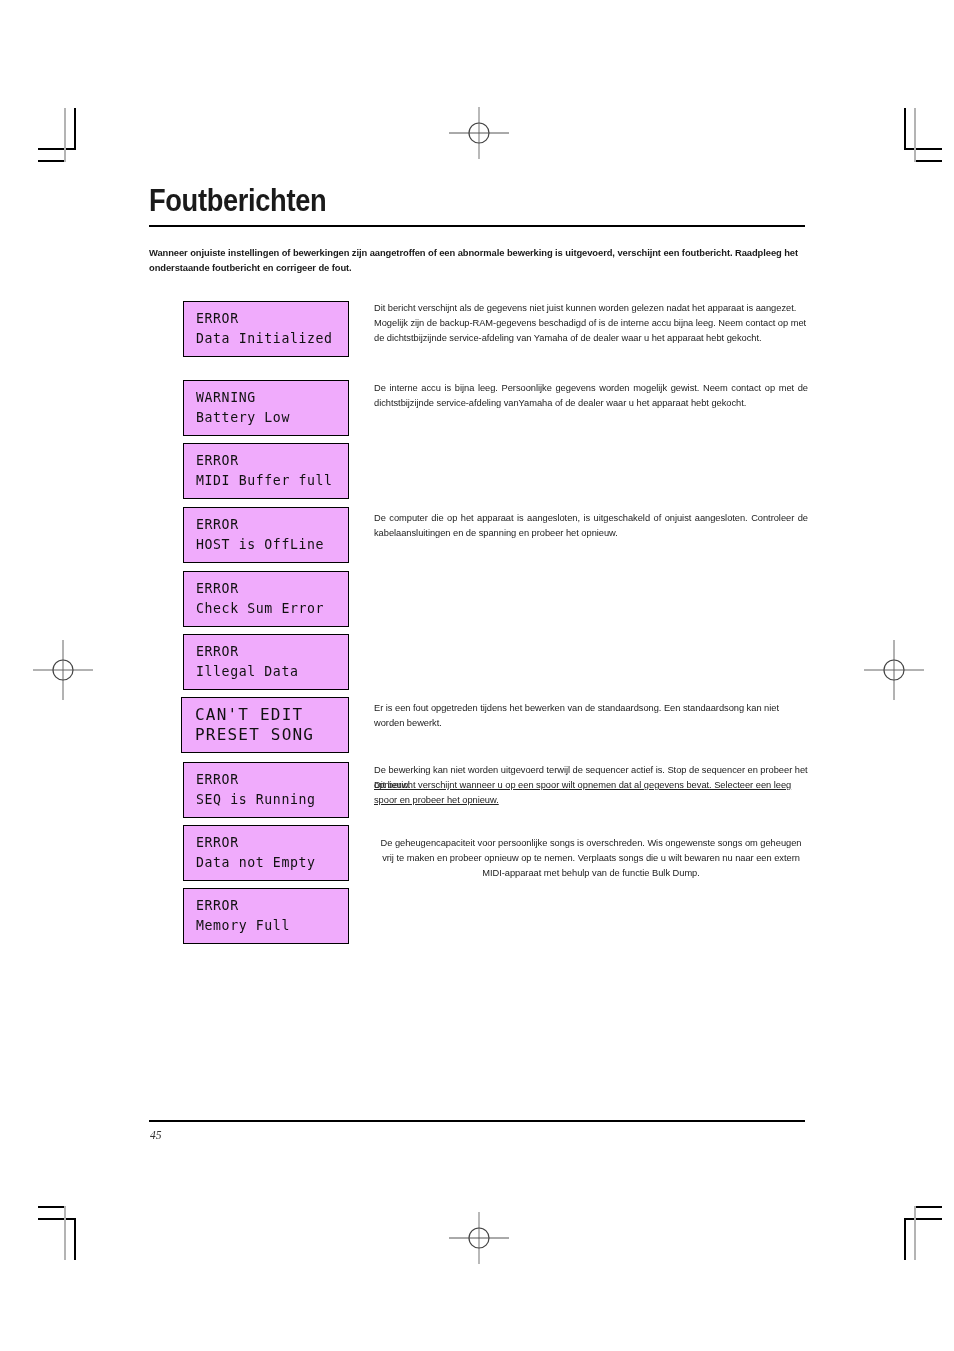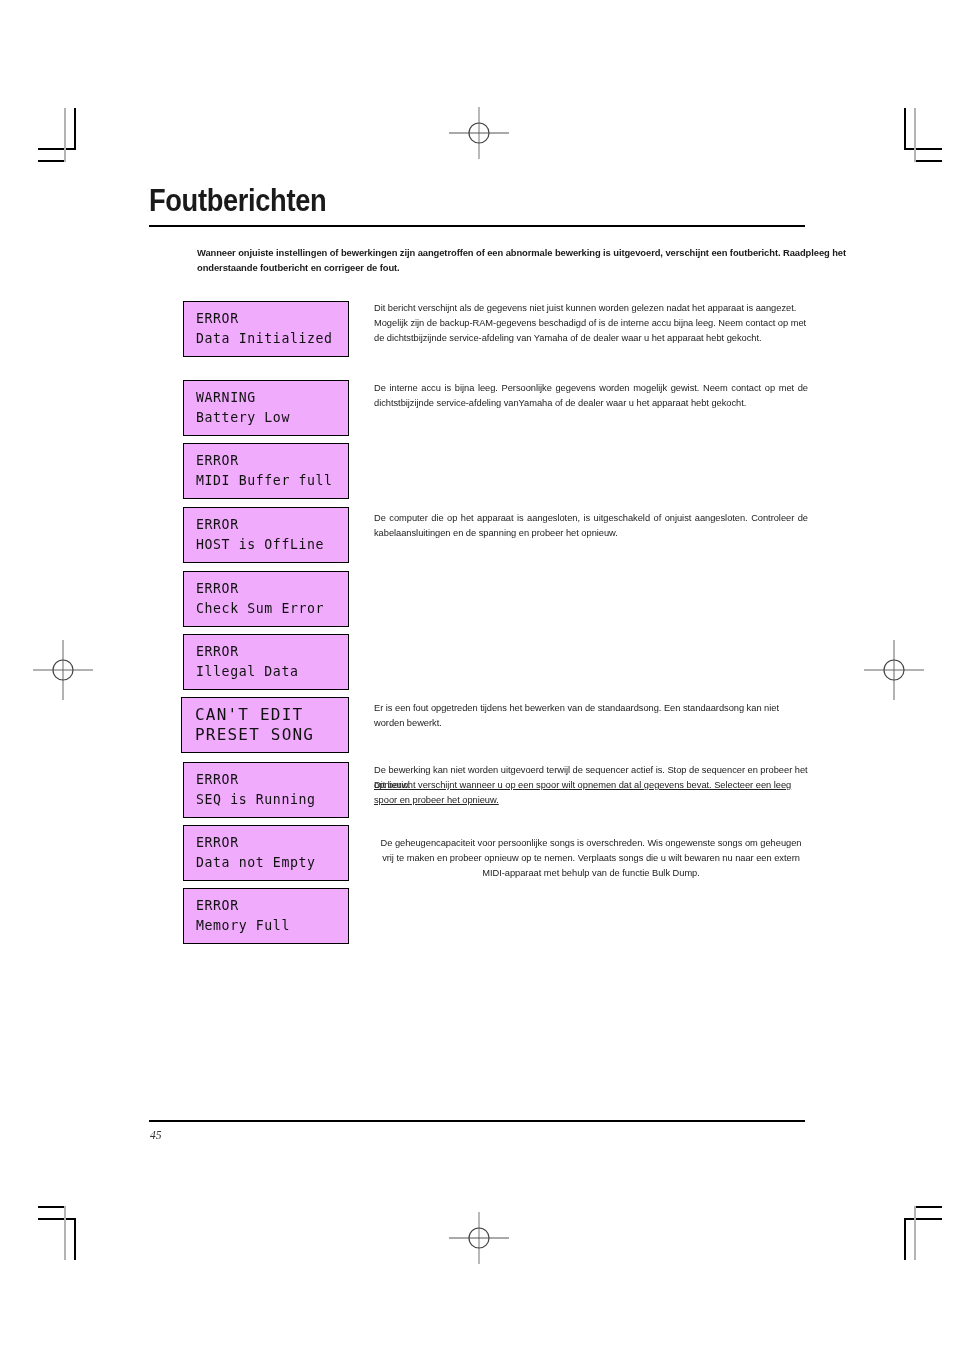--- a/index.html
+++ b/index.html
@@ -90,21 +90,20 @@
   #intro {
     position: absolute;
     left: 149px;
     top: 245px;
     width: 665px;
     font-size: 9.4px;
     font-weight: bold;
     line-height: 1.62;
     color: #1a1a1a;
     letter-spacing: -0.08px;
-    margin-left: 48px;
   }
 
   
   #lcd-column {
     position: absolute;
     left: 183px;
     top: 301px;
     width: 166px;
   }
   .lcd-box {

